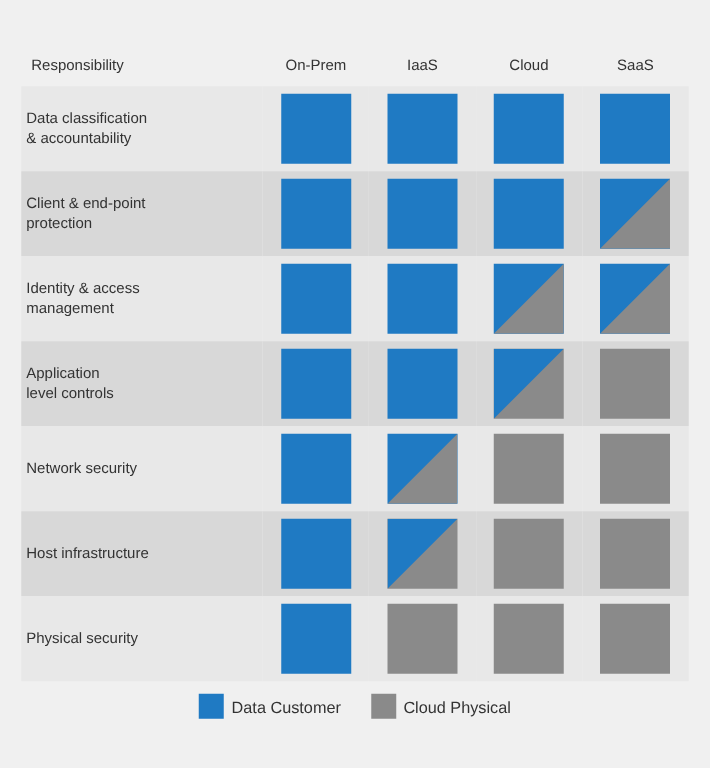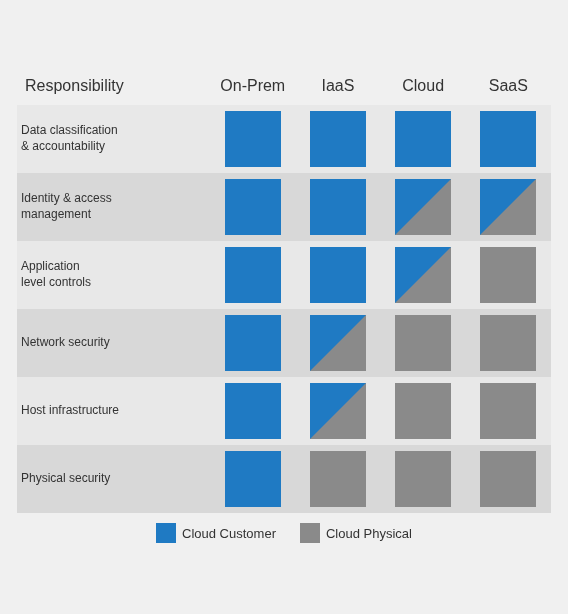--- a/index.html
+++ b/index.html
@@ -16,21 +16,21 @@
       width: 550px;
       background: #f0f0f0;
       padding: 8px;
     }
     .table {
       width: 100%;
       border-collapse: separate;
       border-spacing: 0;
     }
     .header-row th {
-      font-size: 16px;
+      font-size: 12px;
       font-weight: 400;
       color: #333;
       text-align: center;
       padding: 6px 4px 10px 4px;
     }
     .header-row th:first-child {
       text-align: left;
       padding-left: 8px;
     }
     .data-row td {
@@ -162,20 +162,44 @@
               <div class="full-blue"></div>
             </div>
           </td>
           <td class="cell">
             <div class="cell-inner">
               <div class="full-blue"></div>
             </div>
           </td>
         </tr>
         <tr class="data-row">
+          <td class="row-label" style="white-space: pre-line;">Client &amp; end-point
+protection</td>
+          <td class="cell">
+            <div class="cell-inner">
+              <div class="full-blue"></div>
+            </div>
+          </td>
+          <td class="cell">
+            <div class="cell-inner">
+              <div class="full-blue"></div>
+            </div>
+          </td>
+          <td class="cell">
+            <div class="cell-inner">
+              <div class="full-blue"></div>
+            </div>
+          </td>
+          <td class="cell">
+            <div class="cell-inner">
+              <div class="split-gray-topleft"></div>
+            </div>
+          </td>
+        </tr>
+        <tr class="data-row">
           <td class="row-label" style="white-space: pre-line;">Identity &amp; access
 management</td>
           <td class="cell">
             <div class="cell-inner">
               <div class="full-blue"></div>
             </div>
           </td>
           <td class="cell">
             <div class="cell-inner">
               <div class="full-blue"></div>
@@ -283,20 +307,20 @@
             <div class="cell-inner">
               <div class="full-gray"></div>
             </div>
           </td>
         </tr>
       </tbody>
   </table>
   <div class="legend">
     <div class="legend-item">
       <div class="legend-box legend-blue"></div>
-      <span>Cloud Customer</span>
+      <span>Data Customer</span>
     </div>
     <div class="legend-item">
       <div class="legend-box legend-gray"></div>
       <span>Cloud Physical</span>
     </div>
   </div>
 </div>
 
 </body></html>

